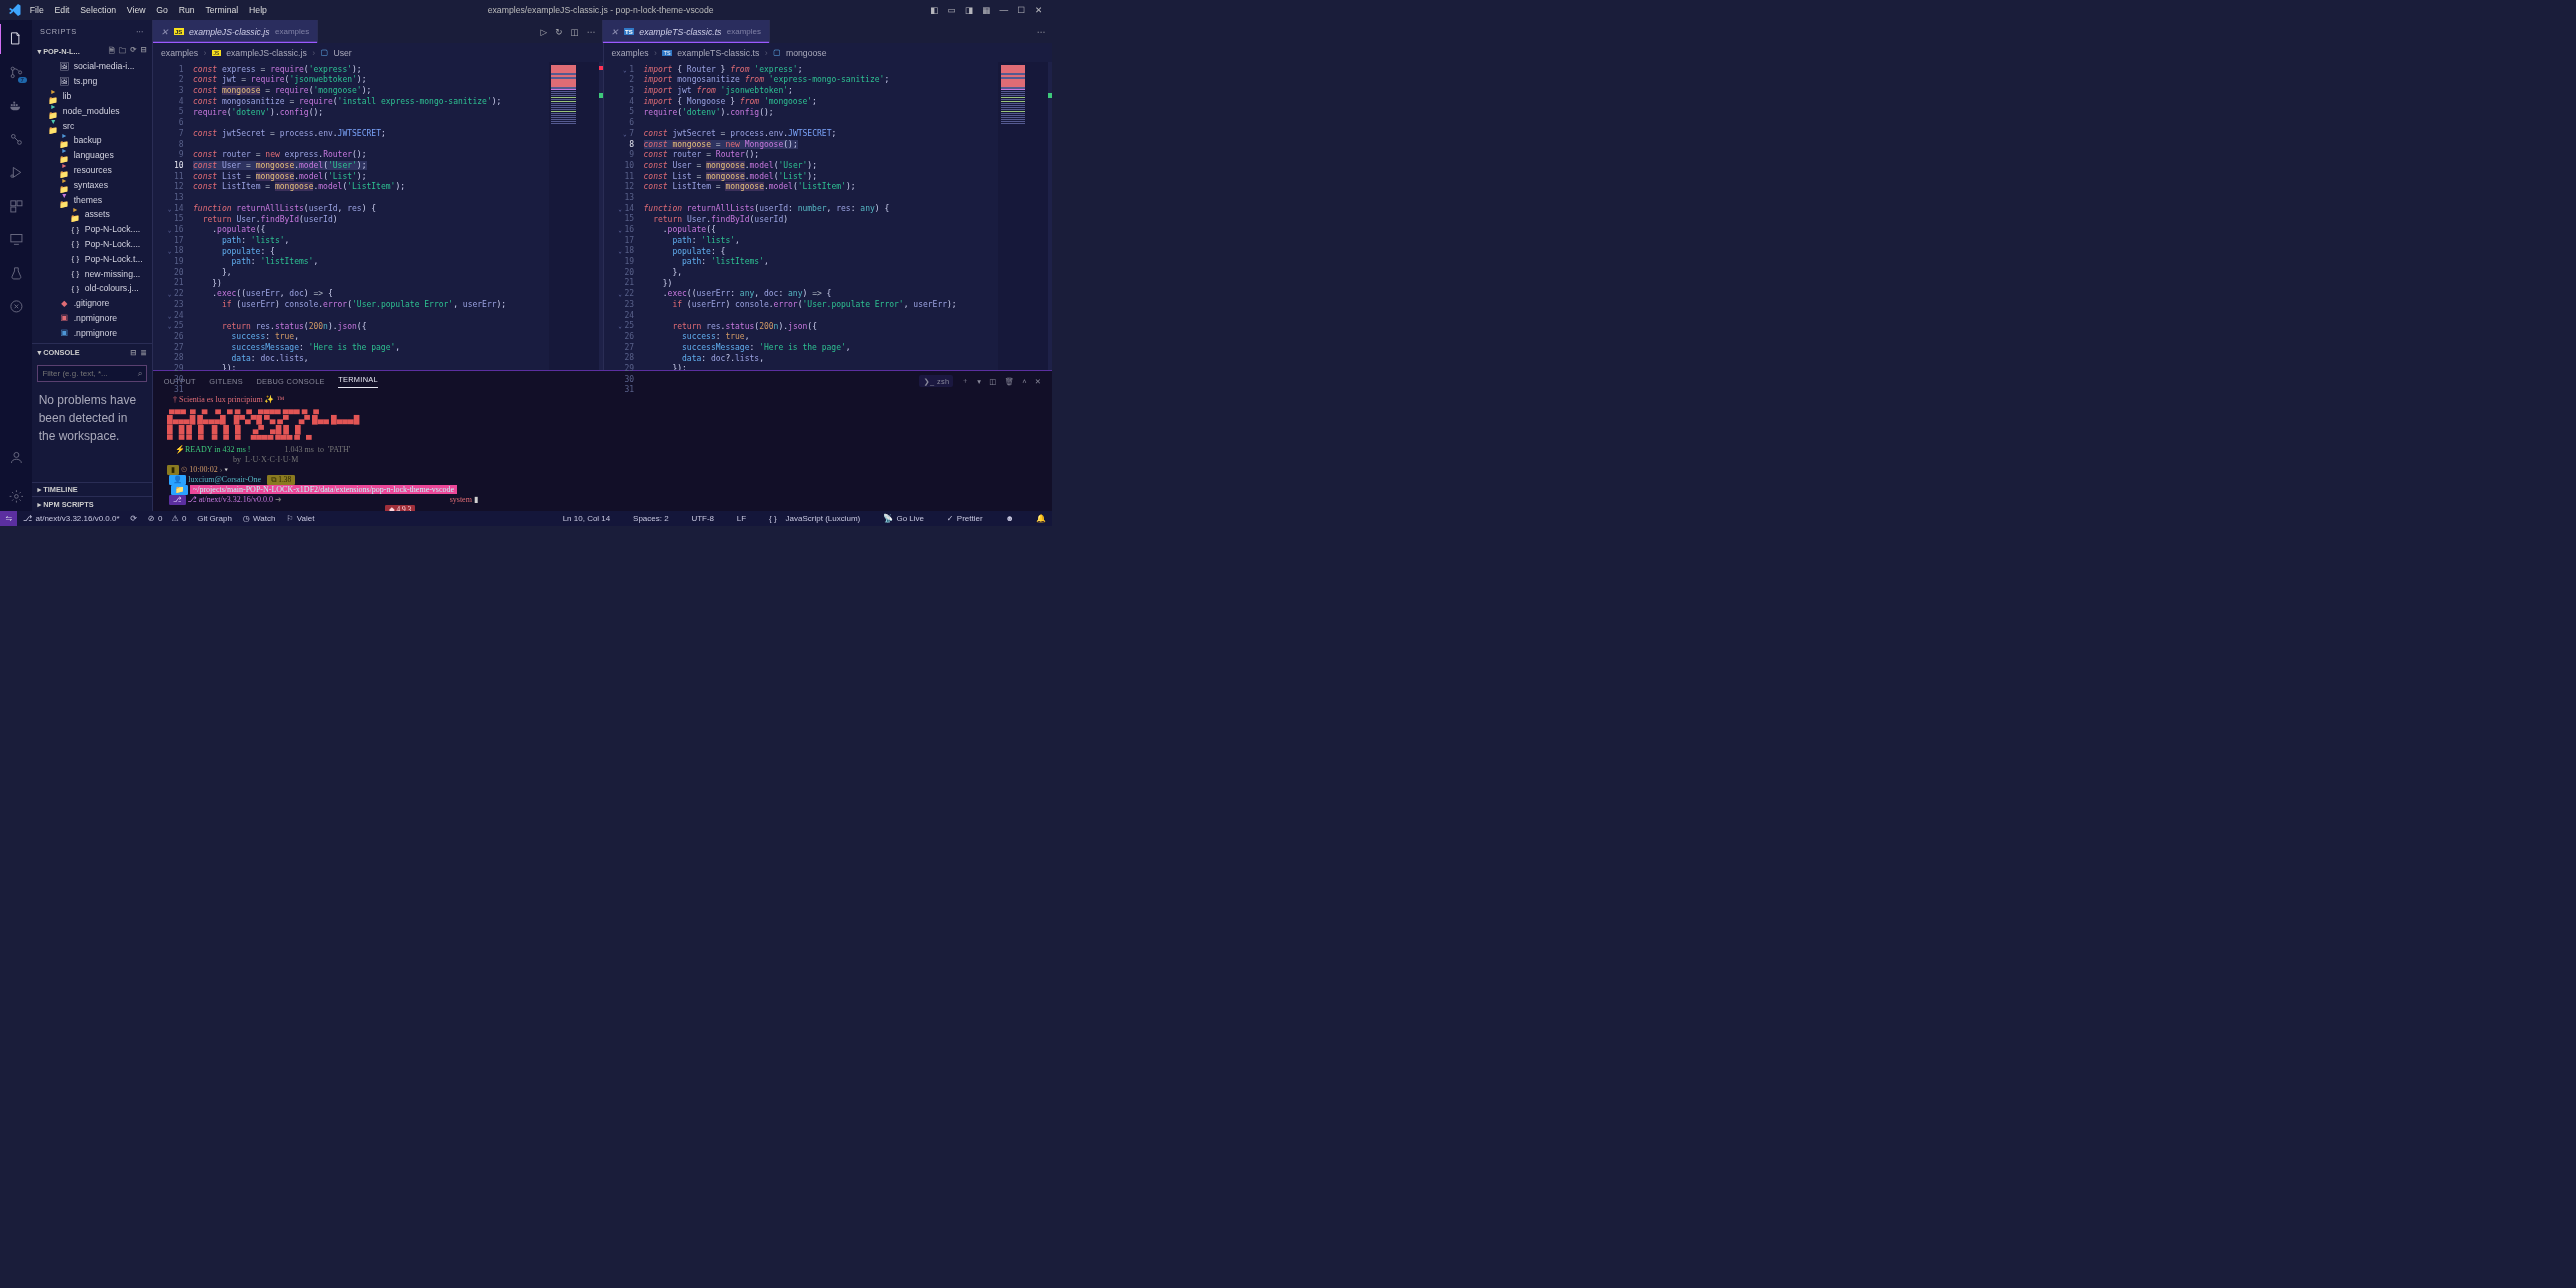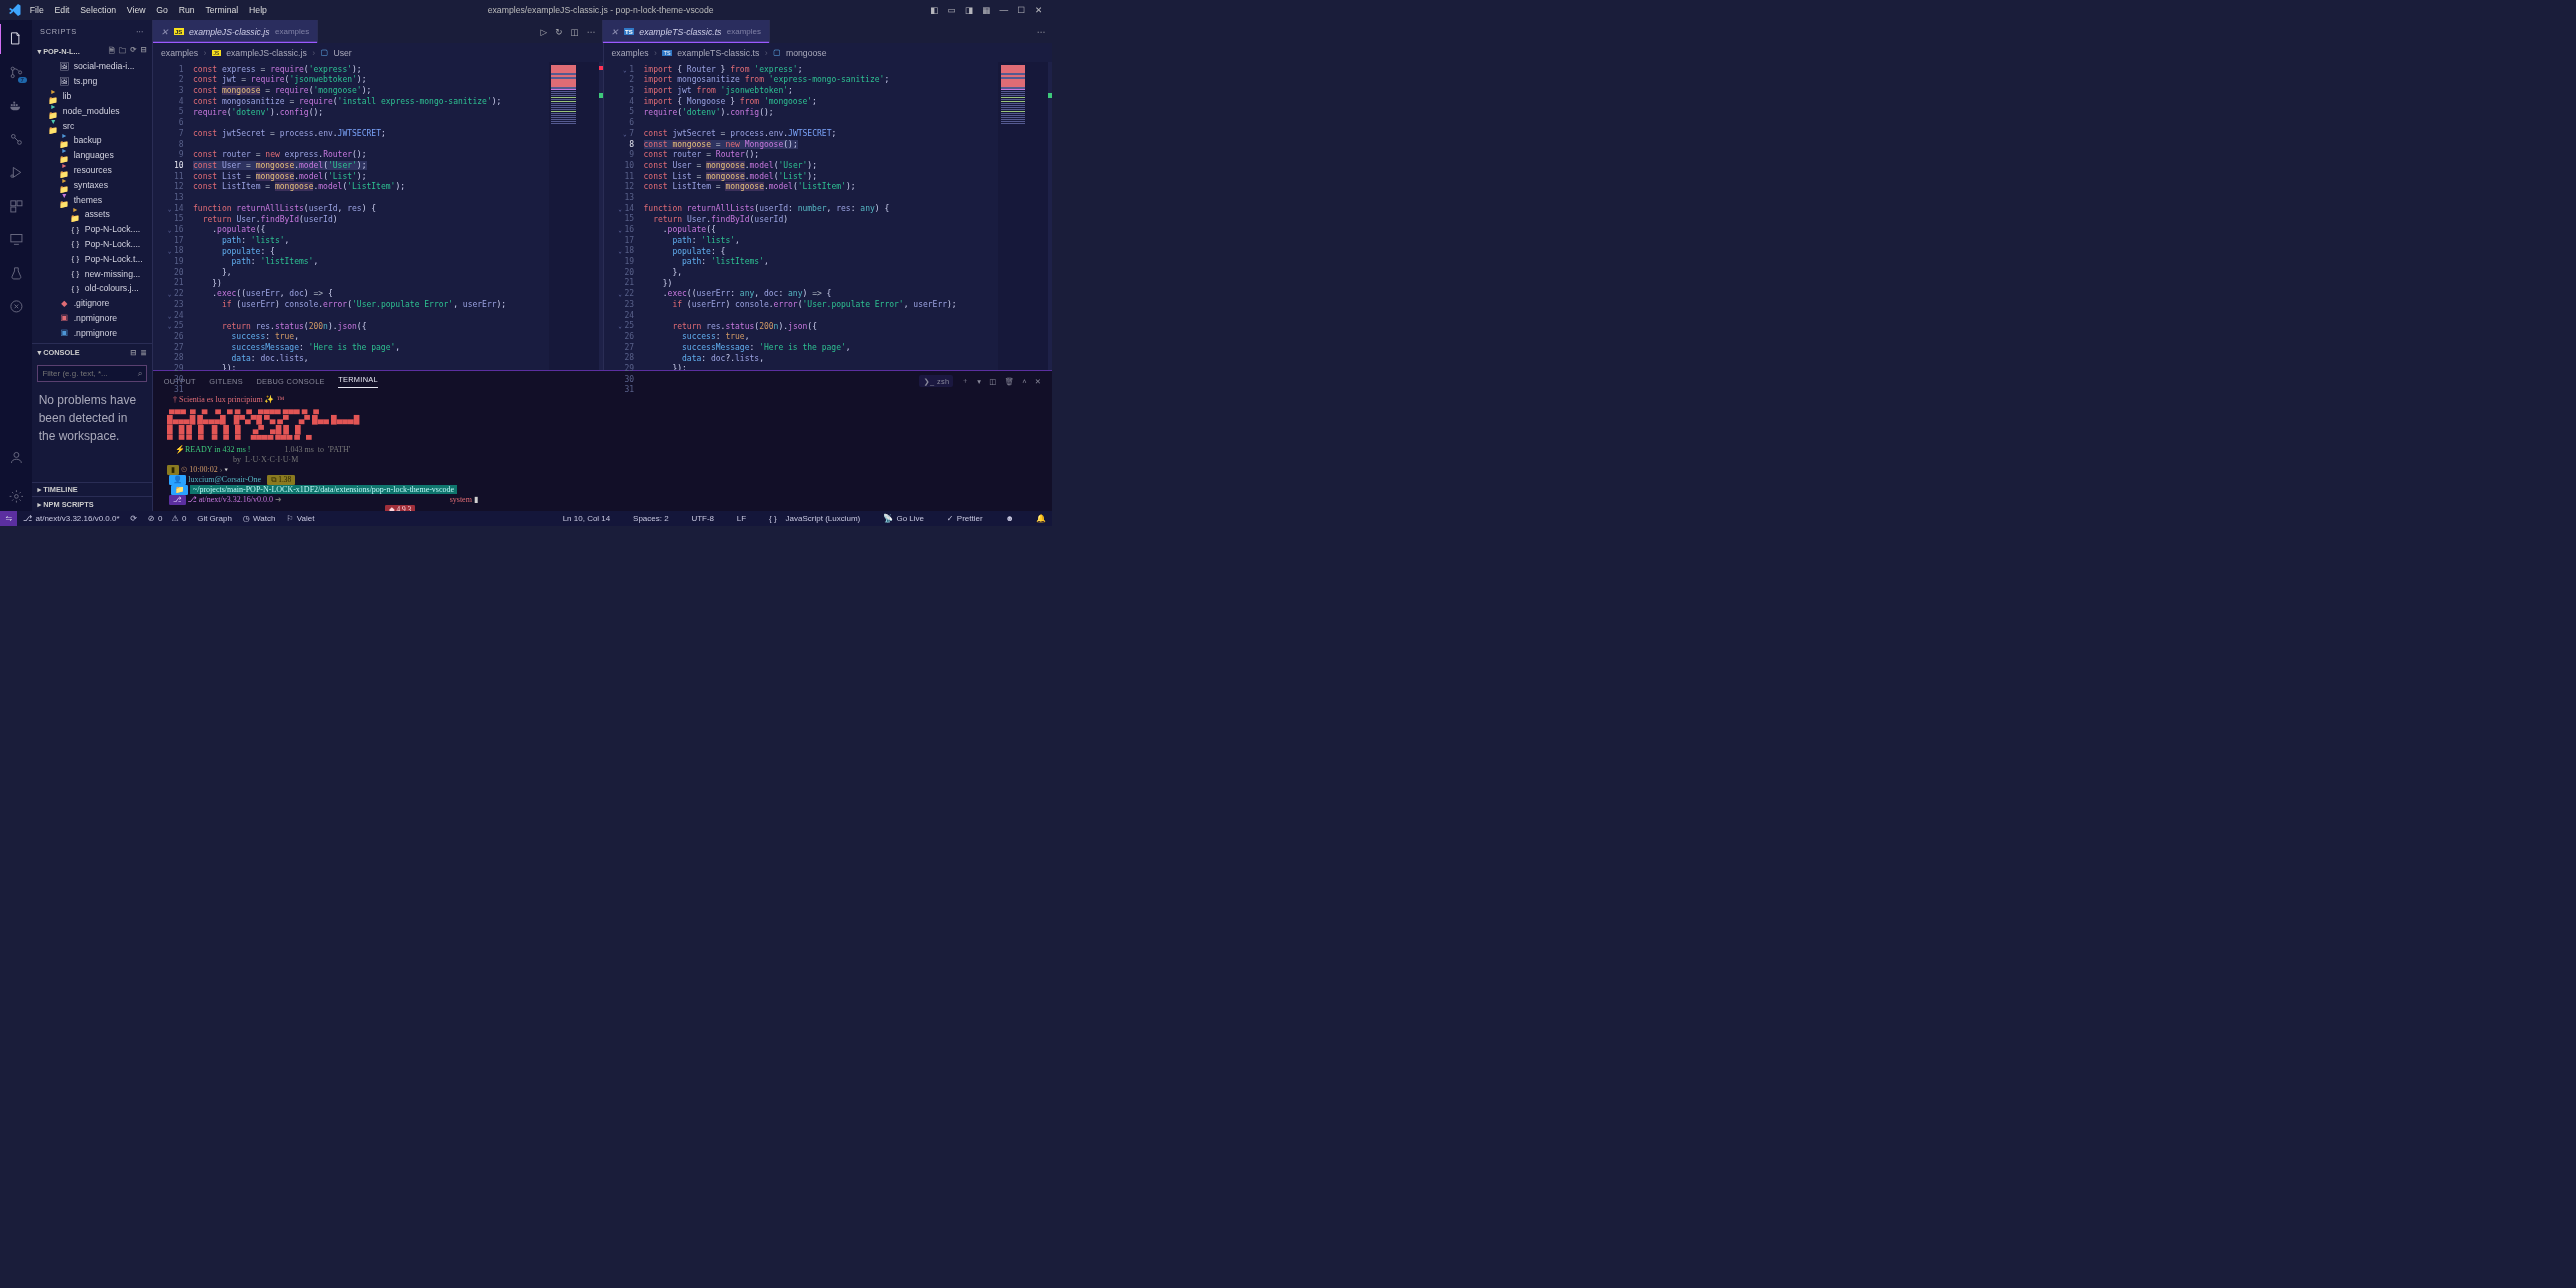--- a/index.html
+++ b/index.html
@@ -55,21 +55,21 @@
 .gutter .fold { color:#6d76b0; font-size:6px; }
 pre.code { flex:1; margin:0; padding:2.7px 0 2.7px 4px; font-family:Consolas,Menlo,monospace; font-size:8px; line-height:10.7px; color:#cfd2f0; overflow:hidden; white-space:pre; }
 .minimap { width:54px; background:#16183a; position:relative; }
 .minimap .mm { position:absolute; left:2.7px; right:27px; }
 .minimap .mm i { display:block; height:1.3px; margin:0.7px 0; background:#555a90; }
 .minimap .mm i.k { background:#e06c75; } .minimap .mm i.s { background:#98c379; } .minimap .mm i.f { background:#c678dd; }
 .minimap .bar { position:absolute; right:0; top:0; width:4px; height:100%; background:#1e2148; }
 .minimap .bar .err { position:absolute; right:0; width:4px; height:4px; background:#ff3355; }
 .minimap .bar .warn { position:absolute; right:0; width:4px; height:5.4px; background:#3ec97a; }
 .hl { background:#2e3360; }
-.tok-k { color:#e06c75; } .tok-kb { color:#e06c75; }
+.tok-k { color:#e06c75; font-style:italic; } .tok-kb { color:#e06c75; }
 .tok-s { color:#2ec091; } .tok-f { color:#c678dd; } .tok-n { color:#d19a66; }
 .tok-v { color:#9aa2e0; } .tok-t { color:#56b6c2; } .tok-p { color:#abb2bf; }
 .tok-c { color:#7aa2f7; } .tok-i { color:#61afef; }
 .sel { background:#3b2f5a; color:#e5c07b; }
 .panel { height:141px; border-top:1.3px solid #5b2fa0; background:#120f28; display:flex; flex-direction:column; }
 .panel .ptabs { height:20px; display:flex; align-items:center; gap:13.4px; padding:0 10.7px; font-size:7.4px; letter-spacing:0.3px; color:#889; }
 .panel .ptabs .pt { cursor:pointer; }
 .panel .ptabs .pt.active { color:#e6e6f0; border-bottom:0.7px solid #e6e6f0; padding-bottom:2.7px; }
 .panel .ptabs .right { margin-left:auto; display:flex; gap:8px; align-items:center; }
 .panel .ptabs .right .shell { background:#1b1840; padding:1.3px 4px; border-radius:2px; display:flex; gap:2.7px; align-items:center; }
@@ -775,21 +775,21 @@
       </div>
 <pre class="terminal" id="term">    <span class="t-red">† Scientia es lux principium ✨ ™</span>
 <span class="ascii">  ▄▄▄  ▄   ▄    ▄   ▄ ▄   ▄   ▄▄▄▄ ▄▄▄ ▄   ▄
  █▄▄▄█ █▄▄▄█    █▀▄▀█ ▀▄ ▄▀     ▄▀ █▄▄ █▄▄▄█
  █   █ █   █    █   █   █      ▄▀   ▄█ █   █
  ▀   ▀ ▀   ▀    ▀   ▀   ▀     ▀▀▀▀ ▀▀▀ ▀   ▀</span>
      <span class="t-green">⚡READY in 432 ms !</span>                 <span class="t-dim">1.043 ms  to  'PATH'</span>
                                   <span class="t-dim">by  L·U·X·C·I·U·M</span>
  <span class="badge-pill bp-yellow">▮</span> <span class="t-orange">⏲ 10:00:02</span> <span class="t-dim">›</span> ▾
   <span class="badge-pill bp-blue">👤</span> <span class="t-cyan">luxcium@Corsair-One</span>   <span class="badge-pill bp-yellow">⧉ 1.38</span>
-   <span class="badge-pill bp-blue">📁</span> <span style="background:#0f766e;color:#bff7f7;padding:0 2.7px;">~/projects/main-POP-N-LOCK-x1DF2/data/extensions/pop-n-lock-theme-vscode</span>
+   <span class="badge-pill bp-blue">📁</span> <span style="background:#ec4899;color:#bff7f7;padding:0 2.7px;">~/projects/main-POP-N-LOCK-x1DF2/data/extensions/pop-n-lock-theme-vscode</span>
   <span class="badge-pill bp-purple">⎇</span> <span class="t-purple">⎇ at/next/v3.32.16/v0.0.0</span> <span class="t-dim">➜</span>                                                                                    <span class="t-red">system</span> ▮
                                                                                                               <span class="badge-pill bp-red">◆ 4.9.3</span>
                                                                                                  ▮</pre>
     </div>
   </div>
 </div>
 
 <div class="statusbar">
   <div class="remote">
       <span>⇋</span>

